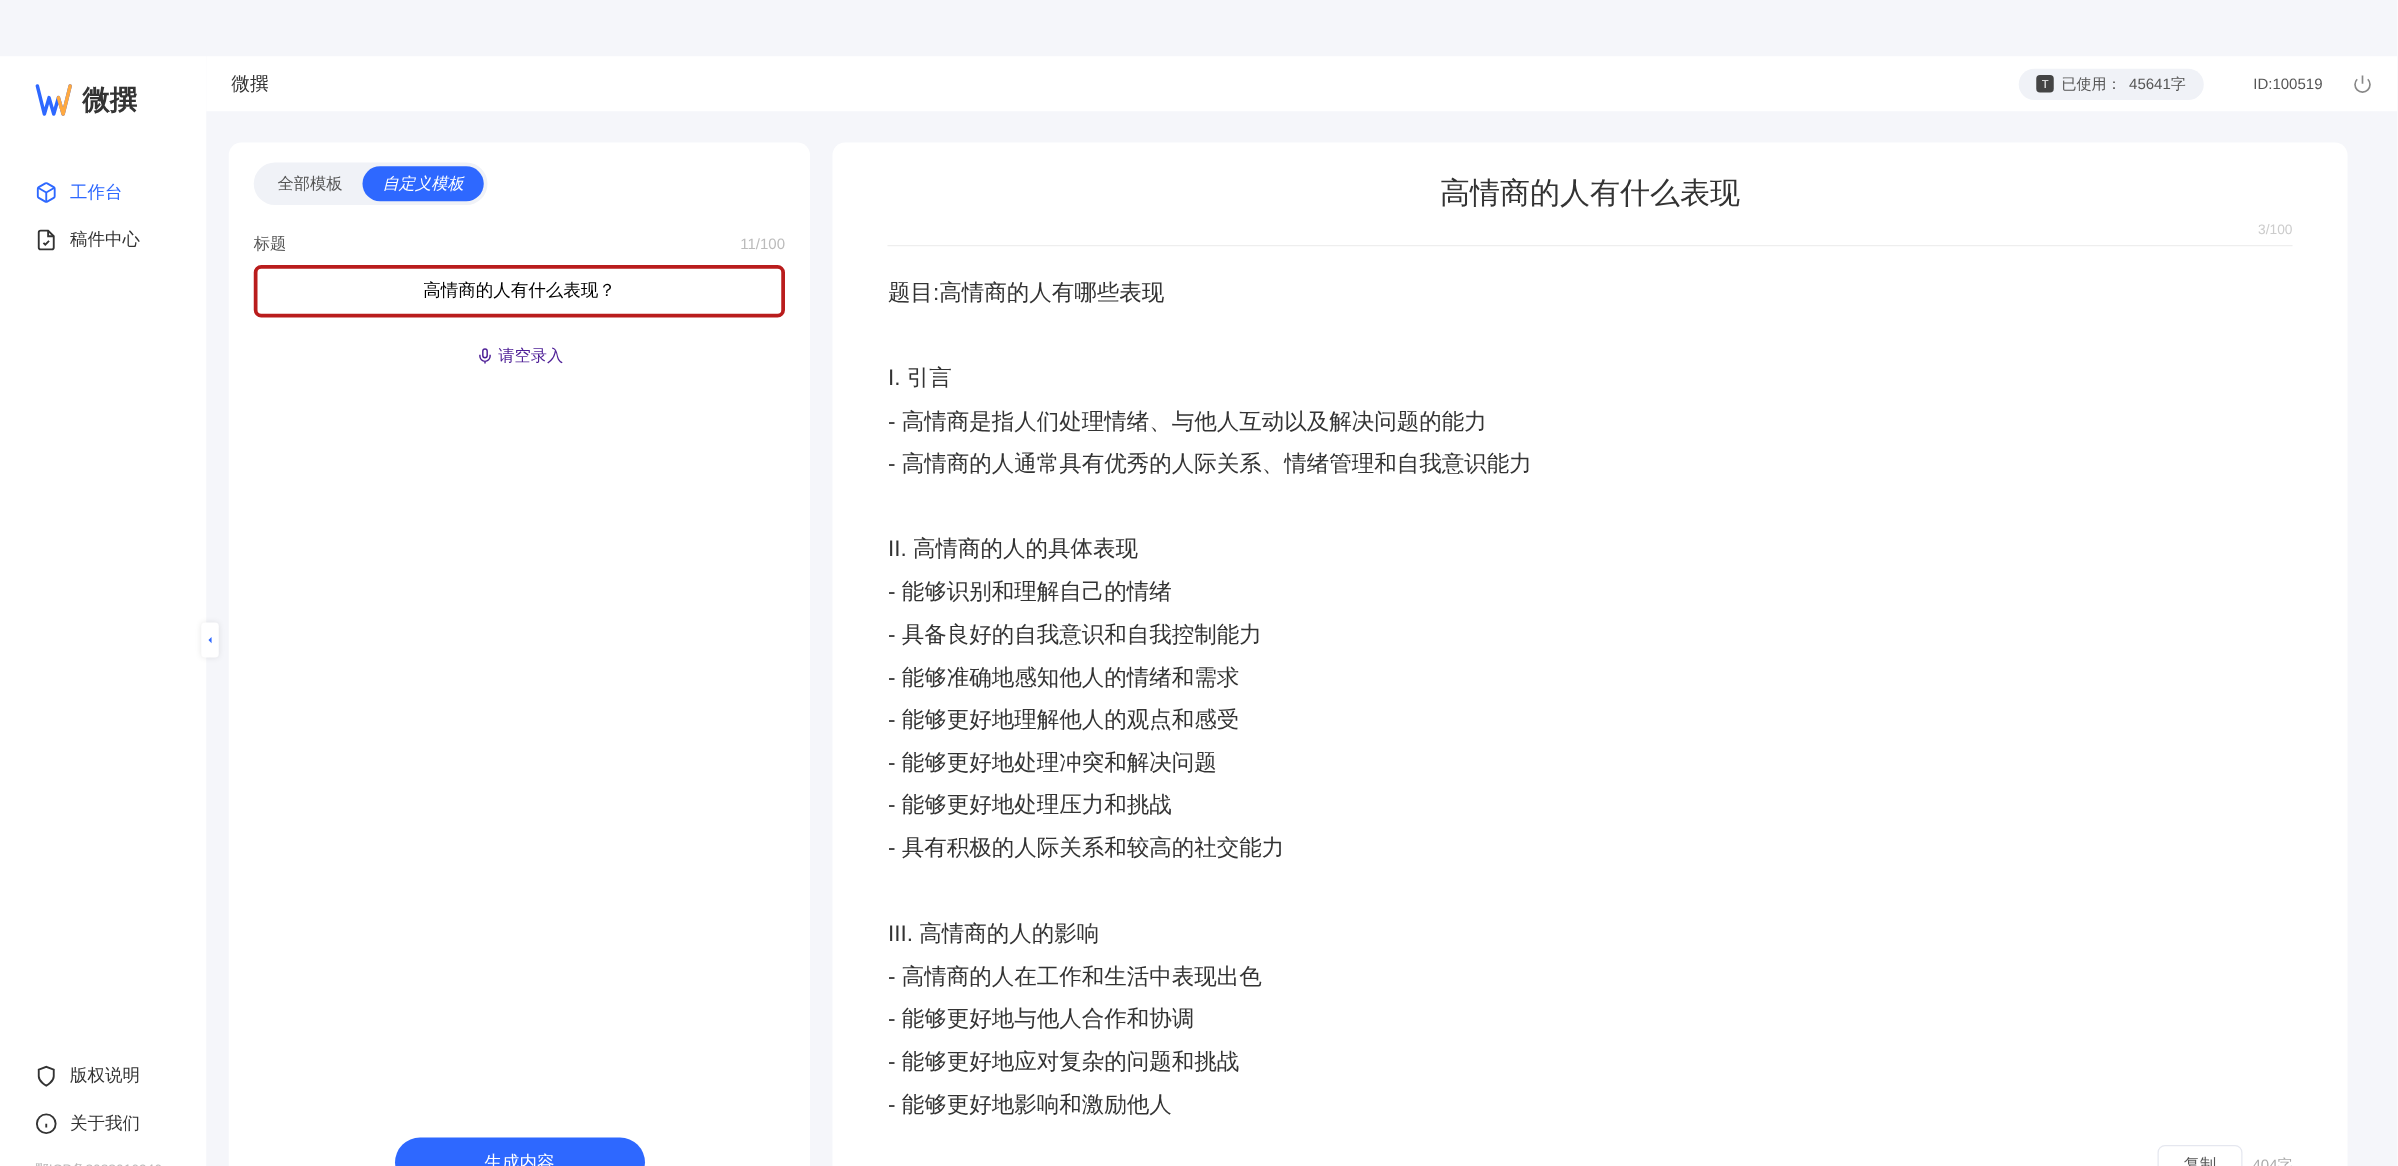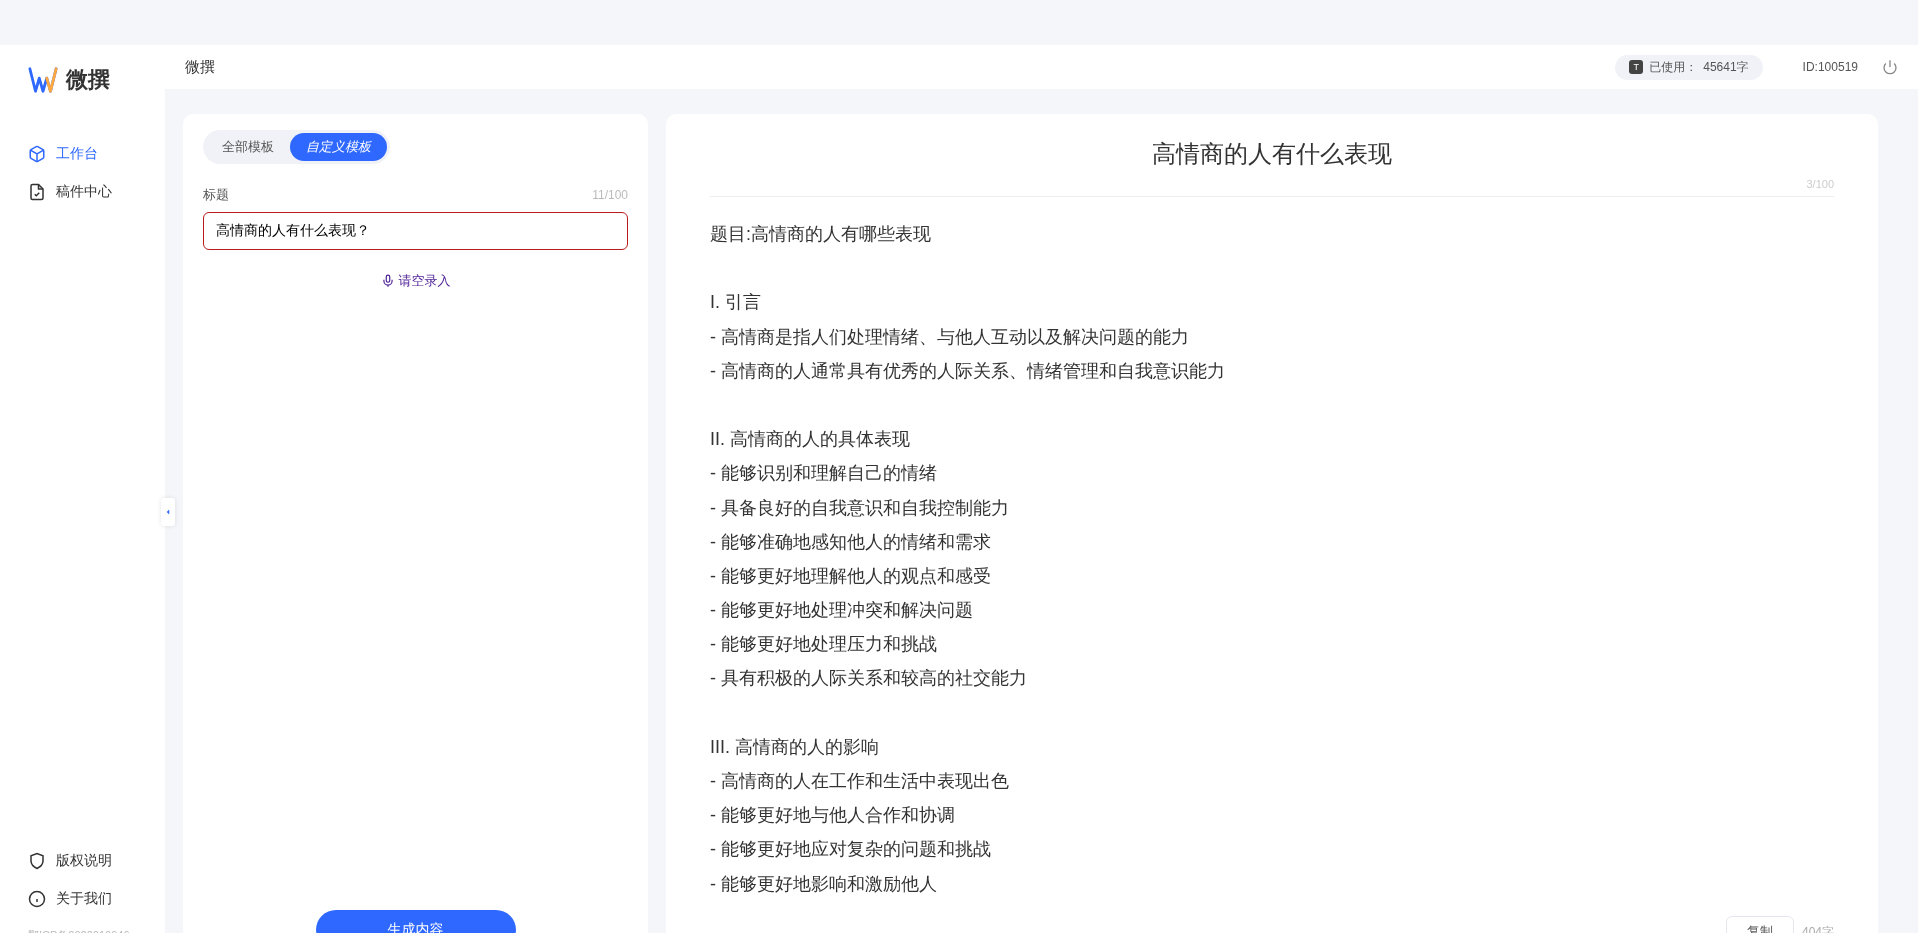--- a/index.html
+++ b/index.html
@@ -41,21 +41,21 @@
     .template-icon { width: 40px; height: 40px; background: #f5f6fa; border-radius: 10px; display: flex; align-items: center; justify-content: center; font-size: 18px; flex-shrink: 0; }
     .template-bars { display:flex; gap:2px; align-items:flex-end; height:20px;}
     .template-bars span{width:4px;border-radius:1px;}
     .template-info { flex: 1; }
     .template-title { font-size: 14px; font-weight: 600; margin-bottom: 6px; }
     .template-desc { font-size: 12px; color: #999; }
     
     .field-label-row { display: flex; justify-content: space-between; align-items: center; margin-bottom: 8px; }
     .field-label { font-size: 13px; color: #555; }
     .field-counter { font-size: 12px; color: #bbb; }
-    .text-input { width: 100%; border: 1px solid #b91c1c; border-radius: 6px; padding: 10px 12px; font-size: 14px; outline: none; }
+    .text-input { width: 100%; border: 3px solid #b91c1c; border-radius: 6px; padding: 10px 12px; font-size: 14px; outline: none; text-align: center; }
     
     .voice-hint { text-align: center; padding: 22px 0; font-size: 13px; color: #4c1d95; display:flex; align-items:center; justify-content:center; gap:4px;}
     .voice-hint svg{width:14px;height:14px;}
     
     .panel-left-footer { margin-top: auto; display: flex; justify-content: center; padding-top: 10px; }
     .generate-btn { background: #2e68ff; color: #fff; border: none; border-radius: 22px; padding: 11px 0; width: 200px; font-size: 14px; cursor: pointer; }
     
     
     .panel-right { flex: 1; background: #fff; border-radius: 10px; display: flex; flex-direction: column; padding: 24px 44px 18px; overflow: hidden; }
     .output-title { font-family: "Songti SC", "SimSun", serif; text-align: center; font-size: 24px; margin-bottom: 8px; font-weight: 400; }

